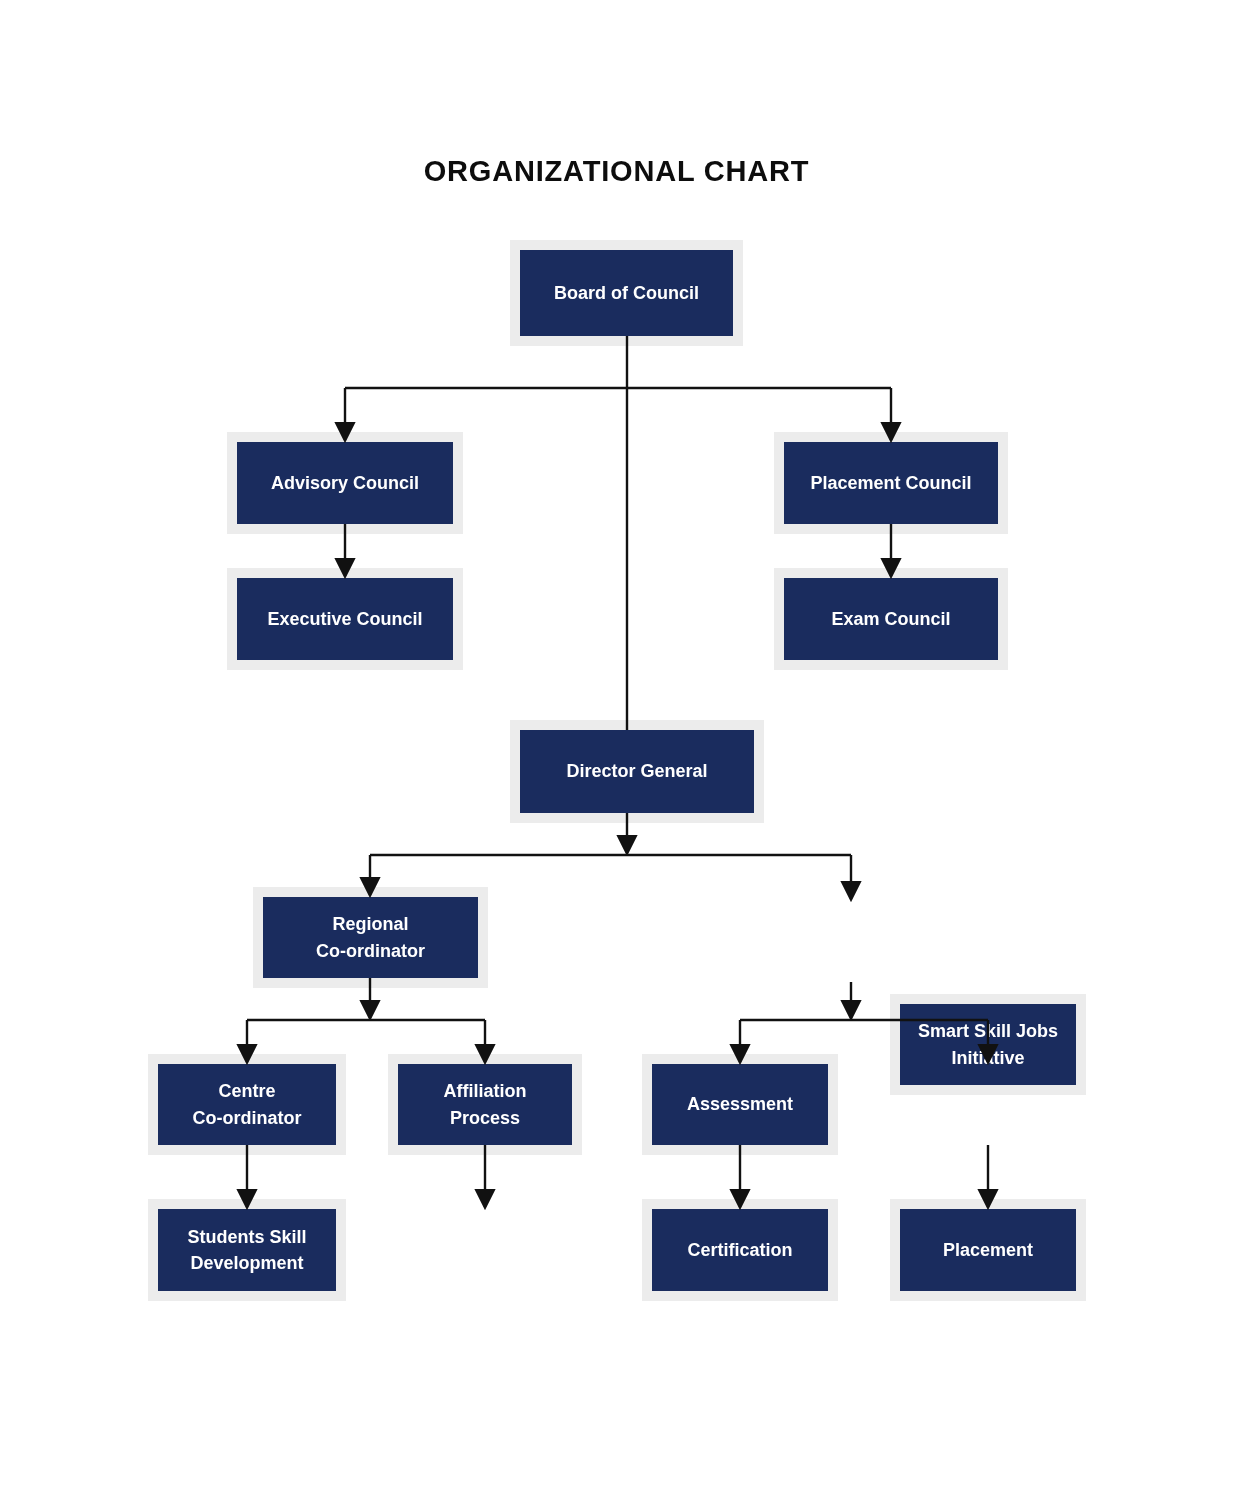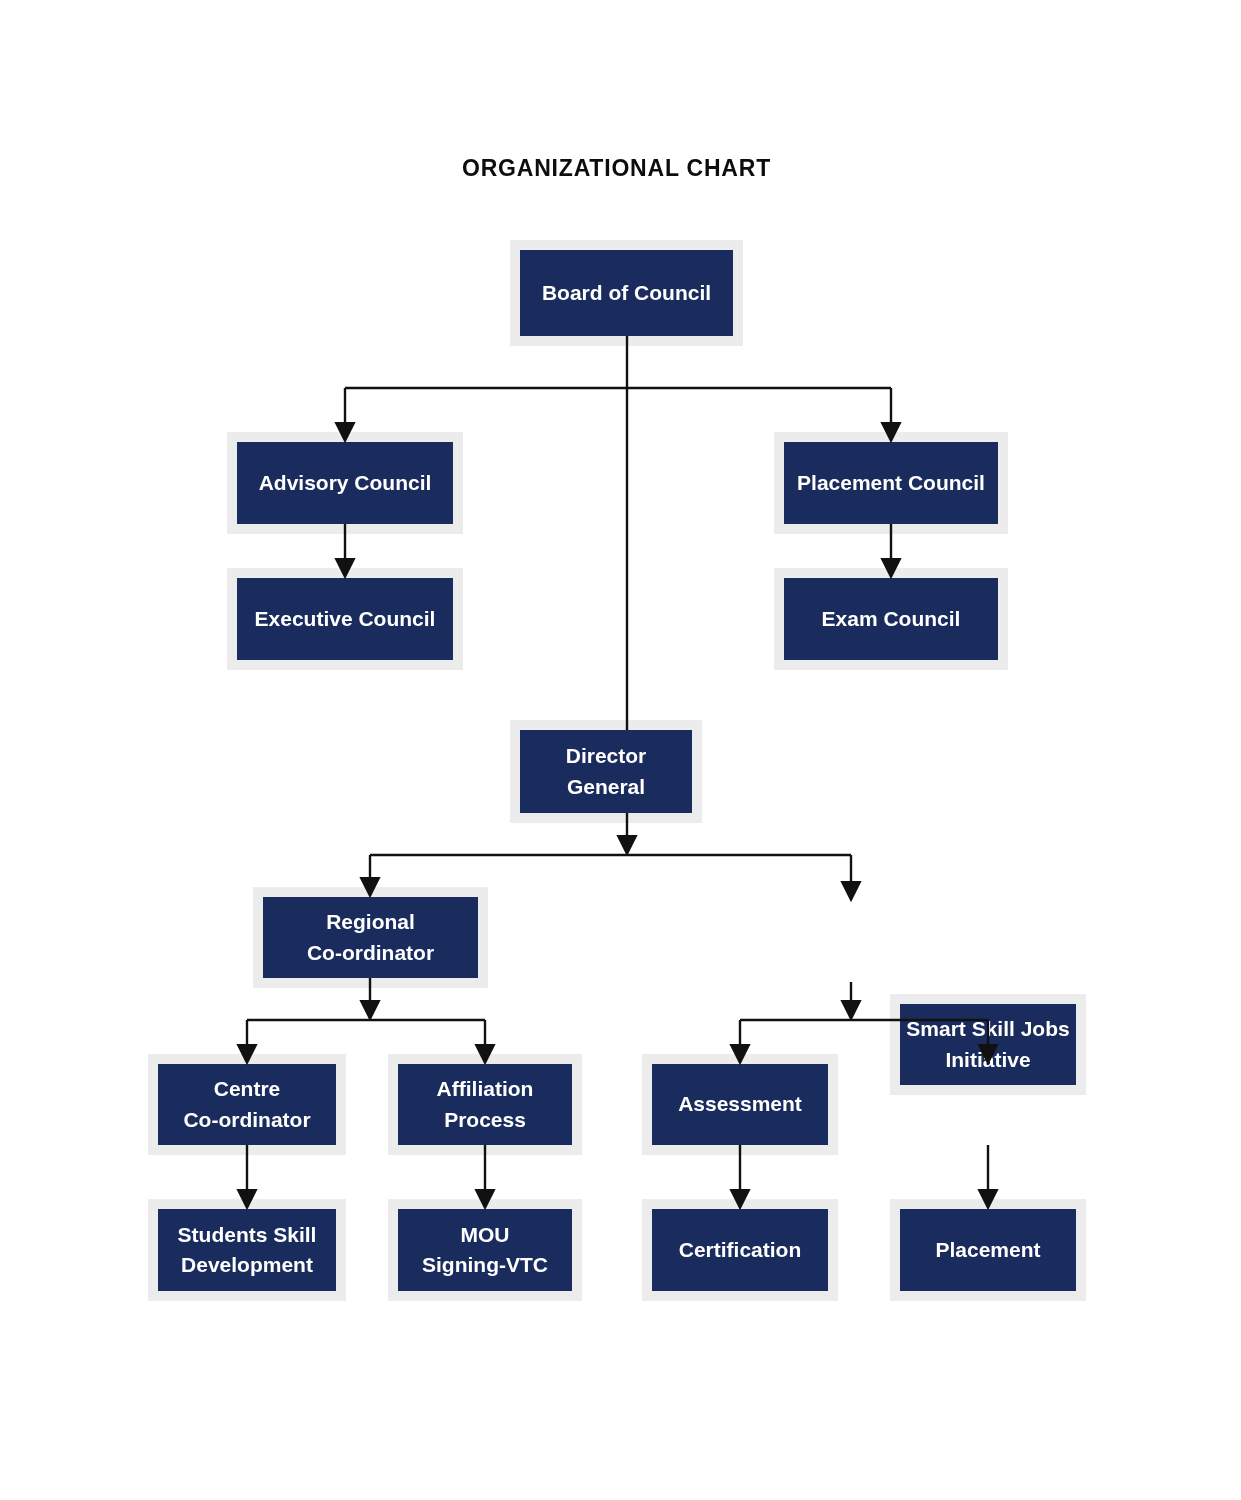--- a/index.html
+++ b/index.html
@@ -21,37 +21,37 @@
     height:1500px;
     background:var(--background);
     overflow:hidden;
   }
   .chart-title{
     position:absolute;
     left:0; right:8px;
     top:155px;
     margin:0;
     text-align:center;
-    font-size:23px;
+    font-size:29px;
     font-weight:700;
     letter-spacing:0.8px;
     color:var(--title);
   }
   .node{
     position:absolute;
     background:var(--box-fill);
     box-shadow:0 0 0 10px var(--box-halo);
     display:flex;
     align-items:center;
     justify-content:center;
     text-align:center;
   }
   .node-label{
     color:var(--box-text);
-    font-size:21px;
+    font-size:18px;
     font-weight:700;
     line-height:1.45;
     white-space:pre-line;
     padding:0 6px;
   }
   .connector-layer{
     position:absolute;
     left:0; top:0;
     pointer-events:none;
     z-index:5;
@@ -112,21 +112,21 @@
   </div>
 
   <div class="node" style="left:237px;top:578px;width:216px;height:82px">
     <span class="node-label">Executive Council</span>
   </div>
 
   <div class="node" style="left:784px;top:578px;width:214px;height:82px">
     <span class="node-label">Exam Council</span>
   </div>
 
-  <div class="node" style="left:520px;top:730px;width:172px;height:83px">
+  <div class="node" style="left:520px;top:730px;width:234px;height:83px">
     <span class="node-label">Director General</span>
   </div>
 
   <div class="node" style="left:263px;top:897px;width:215px;height:81px">
     <span class="node-label">Regional
 Co-ordinator</span>
   </div>
 
 
   <div class="node" style="left:158px;top:1064px;width:178px;height:81px">
@@ -146,24 +146,20 @@
   <div class="node" style="left:900px;top:1004px;width:176px;height:81px">
     <span class="node-label">Smart Skill Jobs
 Initiative</span>
   </div>
 
   <div class="node" style="left:158px;top:1209px;width:178px;height:82px">
     <span class="node-label">Students Skill
 Development</span>
   </div>
 
-  <div class="node" style="left:398px;top:1209px;width:174px;height:82px">
-    <span class="node-label">MOU
-Signing-VTC</span>
-  </div>
 
   <div class="node" style="left:652px;top:1209px;width:176px;height:82px">
     <span class="node-label">Certification</span>
   </div>
 
   <div class="node" style="left:900px;top:1209px;width:176px;height:82px">
     <span class="node-label">Placement</span>
   </div>
 
 </div>

